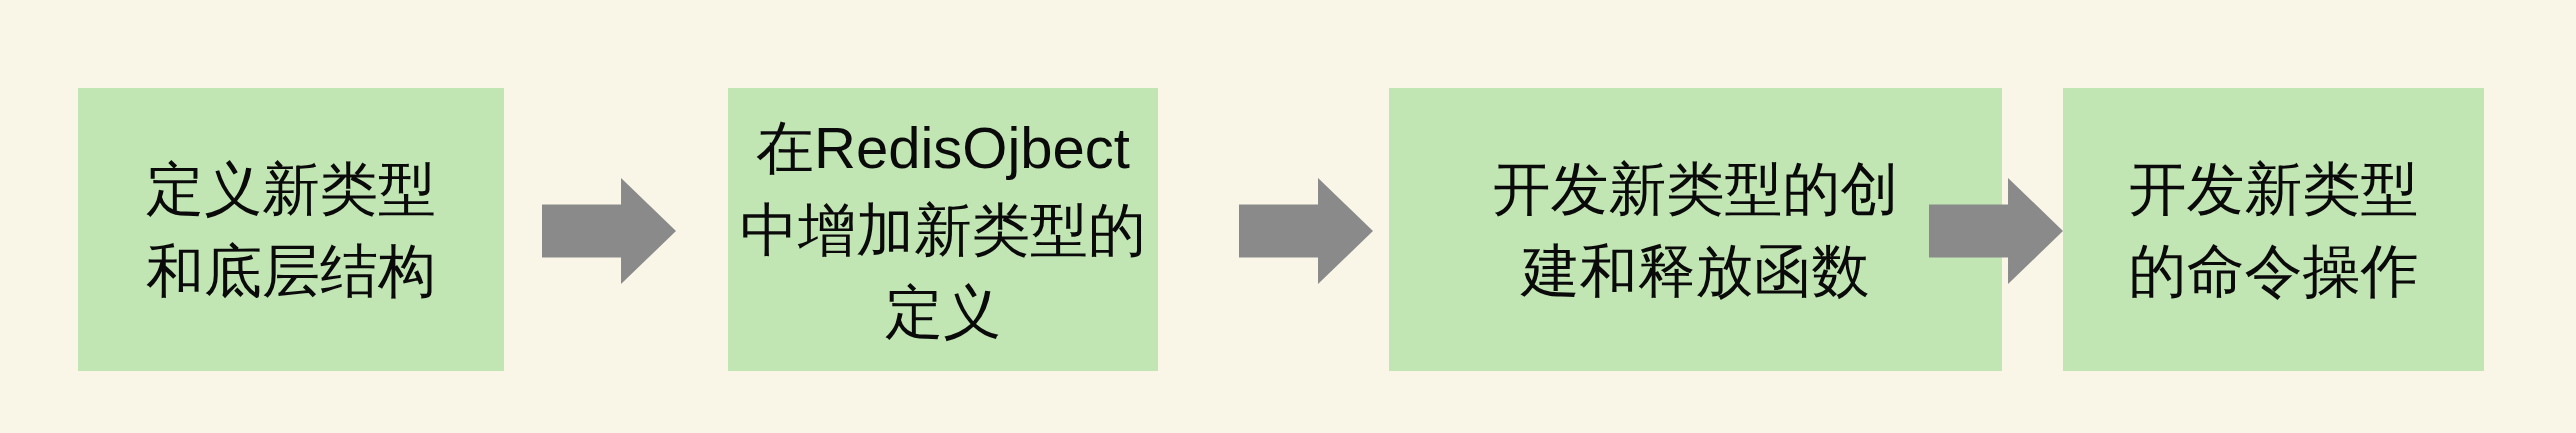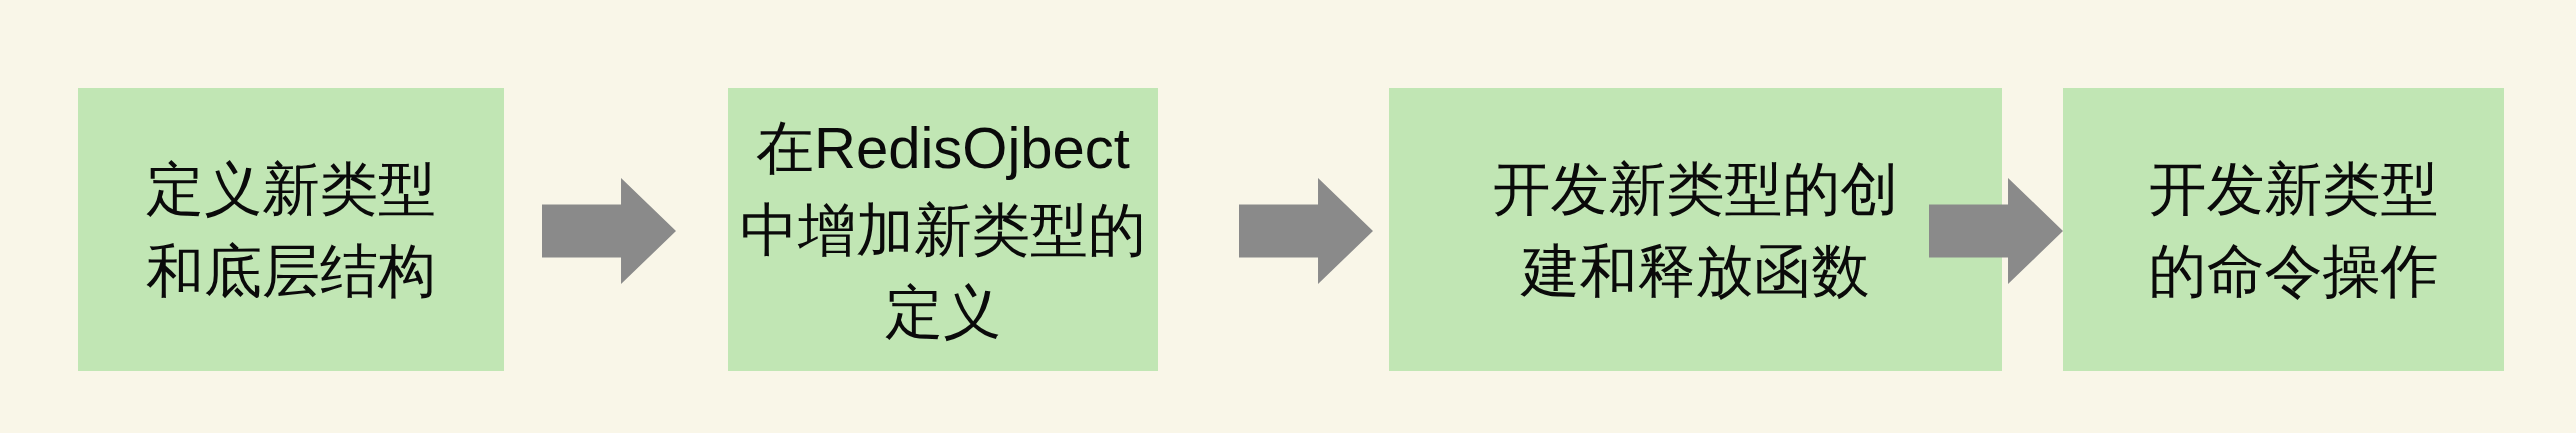--- a/index.html
+++ b/index.html
@@ -29,21 +29,21 @@
   .flow-step .step-label {
     white-space: pre-line;
     text-align: center;
     font-size: 58px;
     line-height: 82px;
     color: var(--text-color, #0a0a0a);
   }
   .step-1 { left: 78px;  width: 426px; }
   .step-2 { left: 728px;  width: 430px; }
   .step-3 { left: 1389px; width: 613px; }
-  .step-4 { left: 2063px; width: 421px; padding-left: 20px; }
+  .step-4 { left: 2063px; width: 421px; }
 
   .flow-arrow {
     position: absolute;
     top: 178px;
     width: 134px;
     height: 106px;
     color: var(--arrow-fill, #8a8a8a);
   }
   .arrow-1 { left: 542px; }
   .arrow-2 { left: 1239px; }

